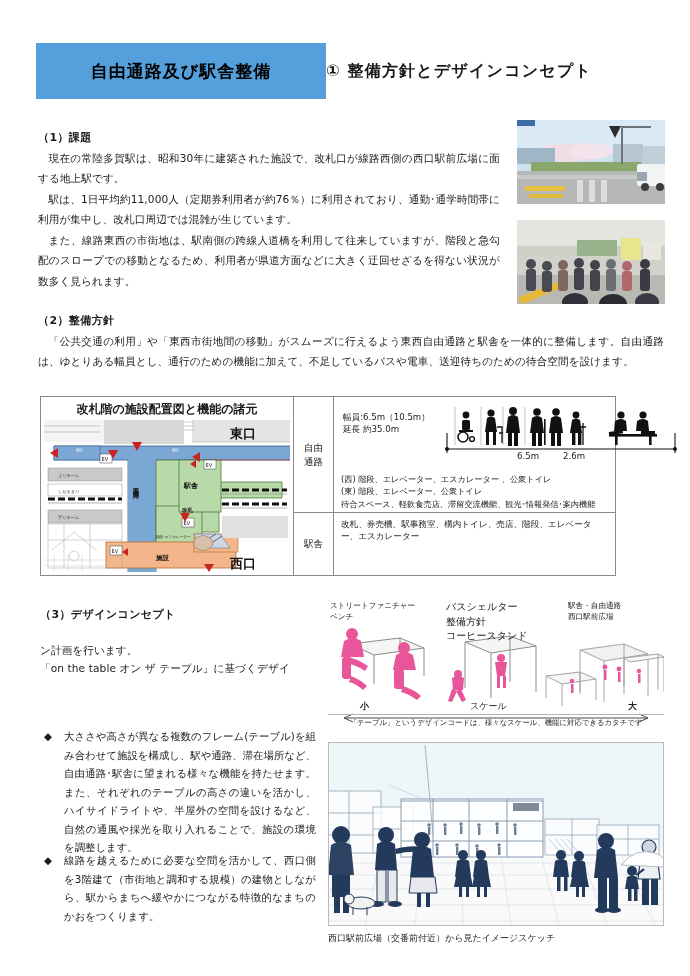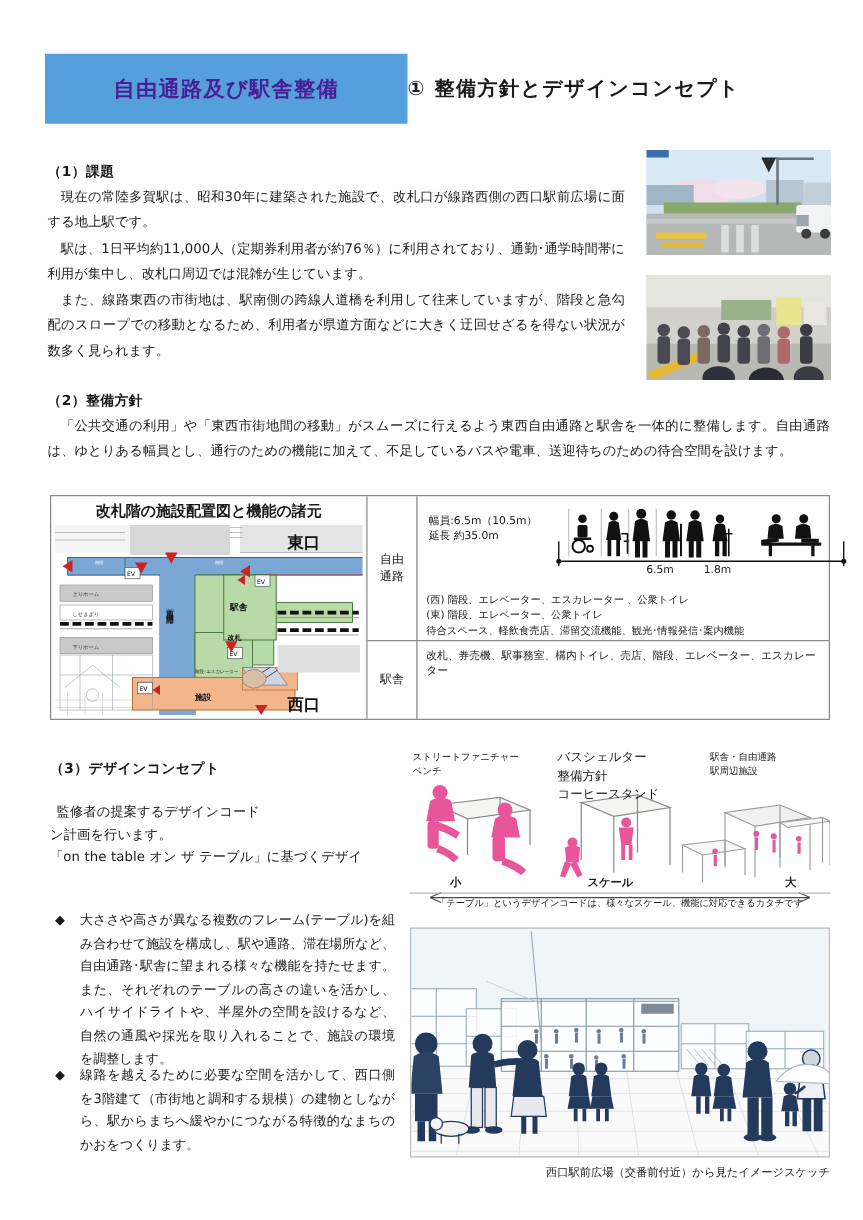--- a/index.html
+++ b/index.html
@@ -16,21 +16,21 @@
   
   .header{
     position:absolute;left:36px;top:43px;width:618px;height:56px;
     display:flex;align-items:stretch;
   }
   .header-band{
     width:290px;background:#55a0dc;
     display:flex;align-items:center;justify-content:center;
   }
   .header-band-text{
-    font-size:17px;font-weight:bold;color:#4c1d95;letter-spacing:1px;
+    font-size:17px;font-weight:bold;color:#000000;letter-spacing:1px;
     font-family:"DejaVu Sans","Liberation Sans",sans-serif;
   }
   .header-sub{
     flex:1;display:flex;align-items:center;
     font-size:16px;font-weight:bold;letter-spacing:1.2px;
     font-family:"DejaVu Sans","Liberation Sans",sans-serif;
   }
 
   
   .sec-head{
@@ -45,21 +45,21 @@
   .indent{text-indent:1em;}
 
   
   .photo{
     position:absolute;border:1px solid #ffffff;overflow:hidden;
   }
   .photo svg{display:block;}
 
   
   .spec-box{
-    position:absolute;left:40px;top:396px;width:624px;height:180px;
+    position:absolute;left:40px;top:396px;width:576px;height:180px;
     border:1px solid #8a8a8a;background:#fff;box-sizing:border-box;
     display:flex;
   }
   .spec-left{
     width:253px;border-right:1px solid #8a8a8a;box-sizing:border-box;
     padding:2px 3px 0 3px;display:flex;flex-direction:column;
   }
   .spec-title{
     text-align:center;font-size:12px;font-weight:bold;padding:2px 0 2px 0;
     font-family:"DejaVu Sans","Liberation Sans",sans-serif;
@@ -87,21 +87,21 @@
   }
   .bullet .mark{position:absolute;left:0;top:0;}
   .bullet .btxt{display:block;margin-left:20px;text-align:justify;}
 
   .scale-fig{position:absolute;left:328px;top:600px;width:336px;height:128px;}
   .scale-caption-box{
     position:absolute;left:328px;top:714px;width:336px;height:16px;
     border-top:1px solid #b5b5b5;
   }
   .sk-caption{
-    position:absolute;left:328px;top:932px;width:336px;text-align:right;
+    position:absolute;left:328px;top:932px;width:336px;text-align:left;
     font-size:9px;font-family:"DejaVu Sans","Liberation Sans",sans-serif;
   }
   .sketch{
     position:absolute;left:328px;top:742px;width:336px;height:184px;
     border:1px solid #b9b9b9;box-sizing:border-box;overflow:hidden;background:#f4f8fa;
   }
   .lbl{font-family:"DejaVu Sans","Liberation Sans",sans-serif;}
 </style>
 </head>
 <body>
@@ -403,21 +403,21 @@
 
               <g stroke="#111" stroke-width="1.1">
                 <path d="M4 46 H232"></path>
                 <path d="M4 30 V50"></path>
                   <path d="M232 30 V50"></path>
               </g>
               <circle cx="4" cy="46" r="2" fill="#111"></circle>
               <circle cx="232" cy="46" r="2" fill="#111"></circle>
             </svg>
             <div style="position:absolute;left:150px;top:48px;font-size:8.6px;margin-left:26px;" class="lbl">6.5m</div>
-            <div style="position:absolute;left:222px;top:48px;font-size:8.6px;" class="lbl">1.8m</div>
+            <div style="position:absolute;left:222px;top:48px;font-size:8.6px;" class="lbl">2.6m</div>
           </div>
           <div class="funcs" style="margin-top:8px;">
             <div>(西) 階段、エレベーター、エスカレーター 、公衆トイレ</div>
             <div>(東) 階段、エレベーター、公衆トイレ</div>
             <div>待合スペース、軽飲食売店、滞留交流機能、観光･情報発信･案内機能</div>
           </div>
         </div>
       </div>
 
       <div class="spec-row r2">
@@ -427,21 +427,20 @@
         <div class="spec-val" style="display:flex;">
           <div class="stationfuncs">改札、券売機、駅事務室、構内トイレ、売店、階段、エレベーター、エスカレーター</div>
         </div>
       </div>
 
     </div>
   </div>
 
   <div class="sec-head" style="left:40px;top:607px;">（3）デザインコンセプト</div>
   <div class="para" style="left:40px;top:641px;width:275px;line-height:1.7;">
-    <div style="text-indent:.5em;">監修者の提案するデザインコード</div>
     <div>ン計画を行います。</div>
     <div>「on the table オン ザ テーブル」に基づくデザイ</div>
   </div>
 
   <div class="bullet" style="left:44px;top:727px;width:272px;">
     <span class="mark">◆</span>
     <span class="btxt">大ささや高さが異なる複数のフレーム(テーブル)を組み合わせて施設を構成し、駅や通路、滞在場所など、自由通路･駅舎に望まれる様々な機能を持たせます。また、それぞれのテーブルの高さの違いを活かし、ハイサイドライトや、半屋外の空間を設けるなど、自然の通風や採光を取り入れることで、施設の環境を調整します。</span>
   </div>
 
   <div class="bullet" style="left:44px;top:851px;width:272px;">
@@ -522,24 +521,24 @@
       <div>ストリートファニチャー</div>
       <div>ベンチ</div>
     </div>
     <div style="position:absolute;left:118px;top:0;font-size:10px;line-height:1.45;" class="lbl">
       <div>バスシェルター</div>
       <div>整備方針</div>
       <div>コーヒースタンド</div>
     </div>
     <div style="position:absolute;left:240px;top:0;font-size:7.6px;line-height:1.45;" class="lbl">
       <div>駅舎・自由通路</div>
-      <div>駅周辺施設</div>
+      <div>西口駅前広場</div>
     </div>
     <div style="position:absolute;left:32px;top:100px;font-size:9px;font-weight:bold;" class="lbl">小</div>
-    <div style="position:absolute;left:142px;top:100px;font-size:9px;font-weight:bold;" class="lbl">スケール</div>
+    <div style="position:absolute;left:142px;top:100px;font-size:9px;font-weight:normal;" class="lbl">スケール</div>
     <div style="position:absolute;left:300px;top:100px;font-size:9px;font-weight:bold;" class="lbl">大</div>
   </div>
 
   <div class="scale-caption-box">
     <div style="text-align:center;font-size:7.4px;padding-top:3px;" class="lbl">「テーブル」というデザインコードは、様々なスケール、機能に対応できるカタチです</div>
   </div>
 
   <div class="sketch">
     <svg width="334" height="182" viewBox="0 0 334 182">
       <rect width="334" height="182" fill="#eef6fa"></rect>

